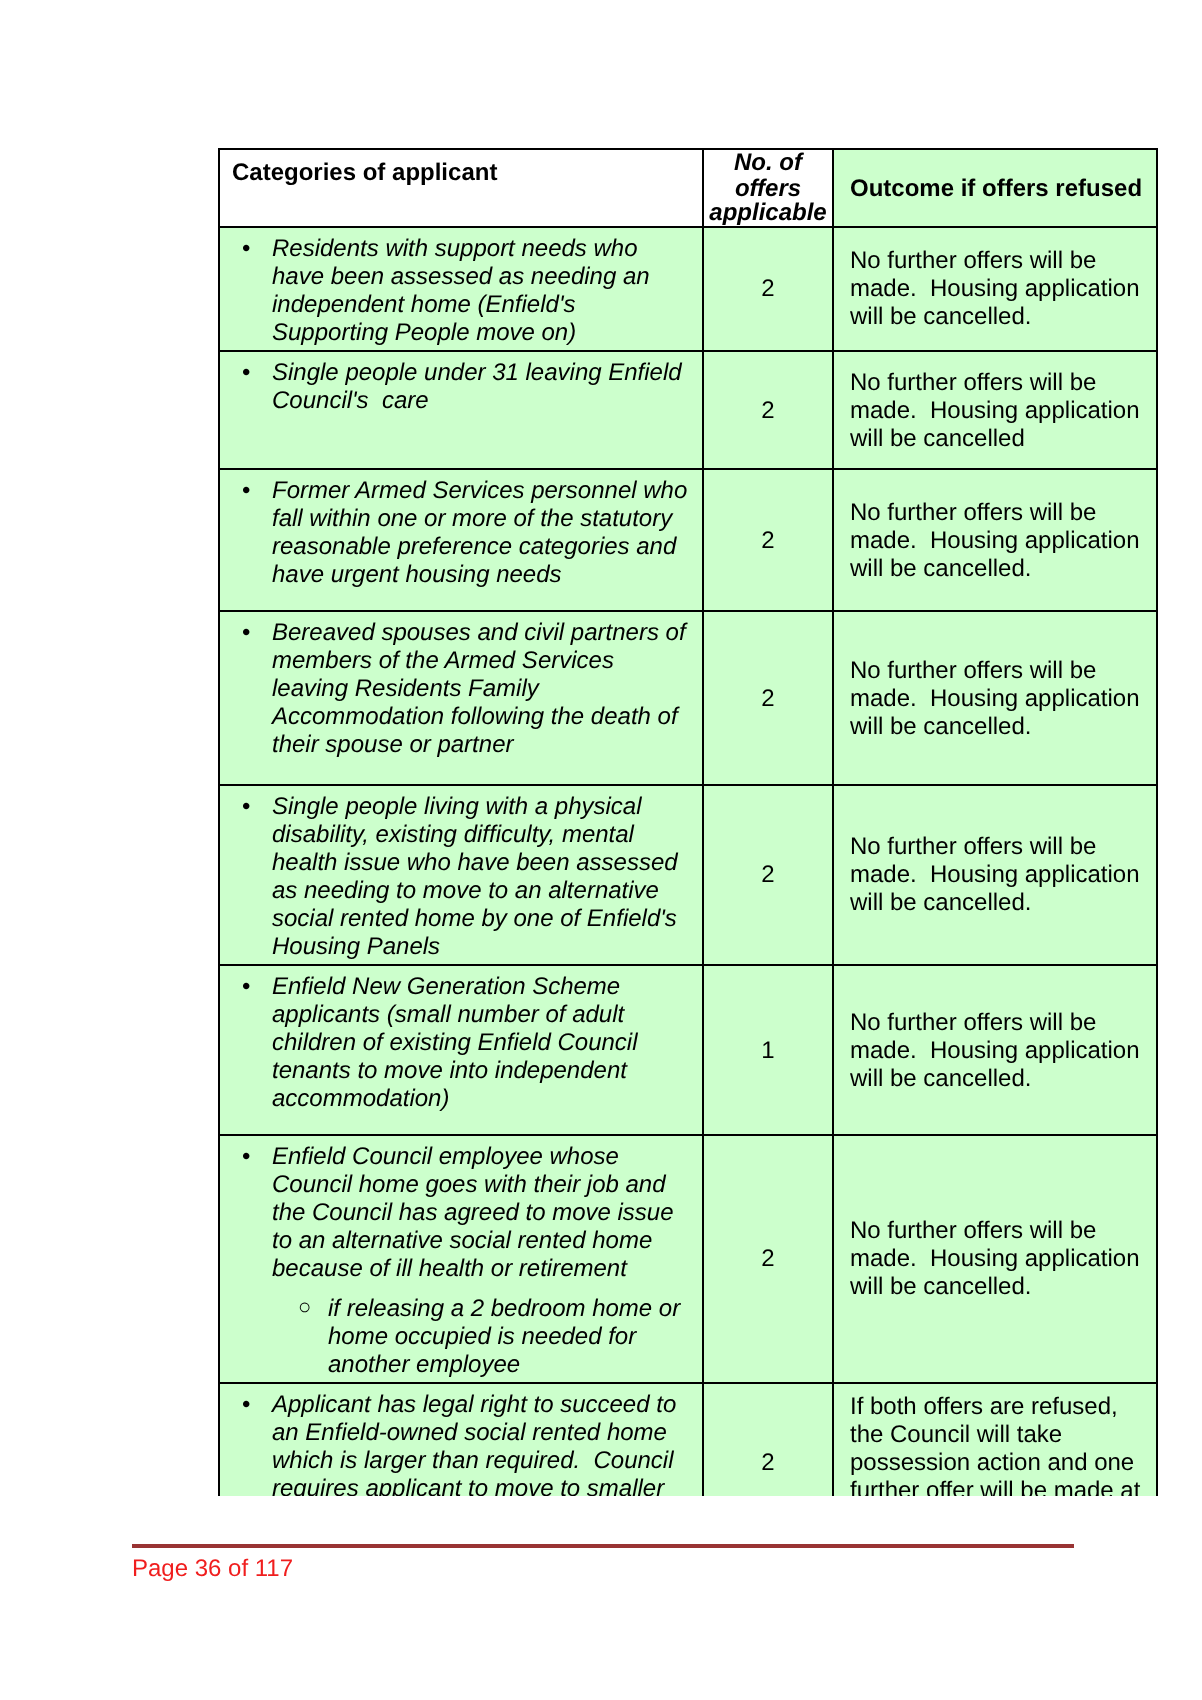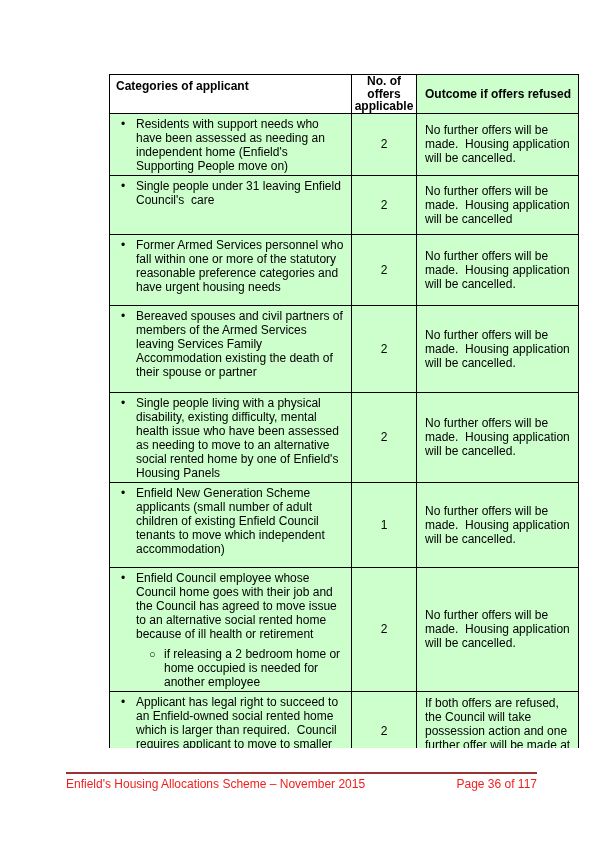--- a/index.html
+++ b/index.html
@@ -30,38 +30,38 @@
     border:1px solid #000;
     overflow:hidden;
   }
   th{font-weight:bold;font-size:12px;}
   th.h-cat{
     background:#fff;text-align:left;vertical-align:top;
     padding:4px 4px 0 6px;line-height:14px;
   }
   th.h-num{
     background:#fff;text-align:center;vertical-align:middle;
-    padding:0 1px;line-height:12.5px;
+    padding:0 1px;line-height:12.5px;font-style:italic;
   }
   th.h-out{
     text-align:left;vertical-align:middle;
     padding:0 4px 0 8px;line-height:14px;
   }
   td.cat{
     vertical-align:top;
     padding:3px 4px 2px 0;
   }
   .li{display:flex;}
   .li .bullet{
     flex:none;width:15px;margin-left:11px;
     font-size:12px;
   }
   .li.sub{margin-left:28px;margin-top:6px;}
   .li.sub .bullet{width:15px;margin-left:11px;font-size:11px;}
-  .li .txt{flex:1;white-space:pre-wrap;}
+  .li .txt{flex:1;white-space:pre-wrap;font-style:italic;}
   td.num{
     text-align:center;vertical-align:middle;
     padding:0 2px;
   }
   td.out{
     vertical-align:middle;
     padding:2px 4px 2px 8px;
   }
   td.out .out-txt{white-space:pre-wrap;display:block;}
 
@@ -130,21 +130,21 @@
             </td>
             <td class="num" style="background: rgb(204, 255, 204);"><span>2</span></td>
             <td class="out" style="background: rgb(204, 255, 204);">
               <span class="out-txt">No further offers will be made.  Housing application will be cancelled.</span>
             </td>
           </tr>
           <tr style="height: 87px;">
             <td class="cat" style="background: rgb(204, 255, 204);">
               <div class="li">
                 <span class="bullet">•</span>
-                <span class="txt">Bereaved spouses and civil partners of members of the Armed Services leaving Services Family Accommodation existing the death of their spouse or partner</span>
+                <span class="txt">Bereaved spouses and civil partners of members of the Armed Services leaving Residents Family Accommodation following the death of their spouse or partner</span>
               </div>
             </td>
             <td class="num" style="background: rgb(204, 255, 204);"><span>2</span></td>
             <td class="out" style="background: rgb(204, 255, 204);">
               <span class="out-txt">No further offers will be made.  Housing application will be cancelled.</span>
             </td>
           </tr>
           <tr style="height: 90px;">
             <td class="cat" style="background: rgb(204, 255, 204);">
               <div class="li">
@@ -154,21 +154,21 @@
             </td>
             <td class="num" style="background: rgb(204, 255, 204);"><span>2</span></td>
             <td class="out" style="background: rgb(204, 255, 204);">
               <span class="out-txt">No further offers will be made.  Housing application will be cancelled.</span>
             </td>
           </tr>
           <tr style="height: 85px;">
             <td class="cat" style="background: rgb(204, 255, 204);">
               <div class="li">
                 <span class="bullet">•</span>
-                <span class="txt">Enfield New Generation Scheme applicants (small number of adult children of existing Enfield Council tenants to move which independent accommodation)</span>
+                <span class="txt">Enfield New Generation Scheme applicants (small number of adult children of existing Enfield Council tenants to move into independent accommodation)</span>
               </div>
             </td>
             <td class="num" style="background: rgb(204, 255, 204);"><span>1</span></td>
             <td class="out" style="background: rgb(204, 255, 204);">
               <span class="out-txt">No further offers will be made.  Housing application will be cancelled.</span>
             </td>
           </tr>
           <tr style="height: 119px;">
             <td class="cat" style="background: rgb(204, 255, 204);">
               <div class="li">
@@ -196,17 +196,16 @@
             <td class="out" style="background: rgb(204, 255, 204);">
               <span class="out-txt">If both offers are refused, the Council will take possession action and one further offer will be made at the time of applying for</span>
             </td>
           </tr>
         </tbody>
     </table>
   </div>
 
   <div class="footer-rule" style="background: rgb(153, 51, 51);"></div>
   <div class="footer" style="color: rgb(240, 30, 30);">
-    <span>Enfield's Housing Allocations Scheme – November 2015</span>
     <span>Page 36 of 117</span>
   </div>
 
 </div>
 
 </body></html>

